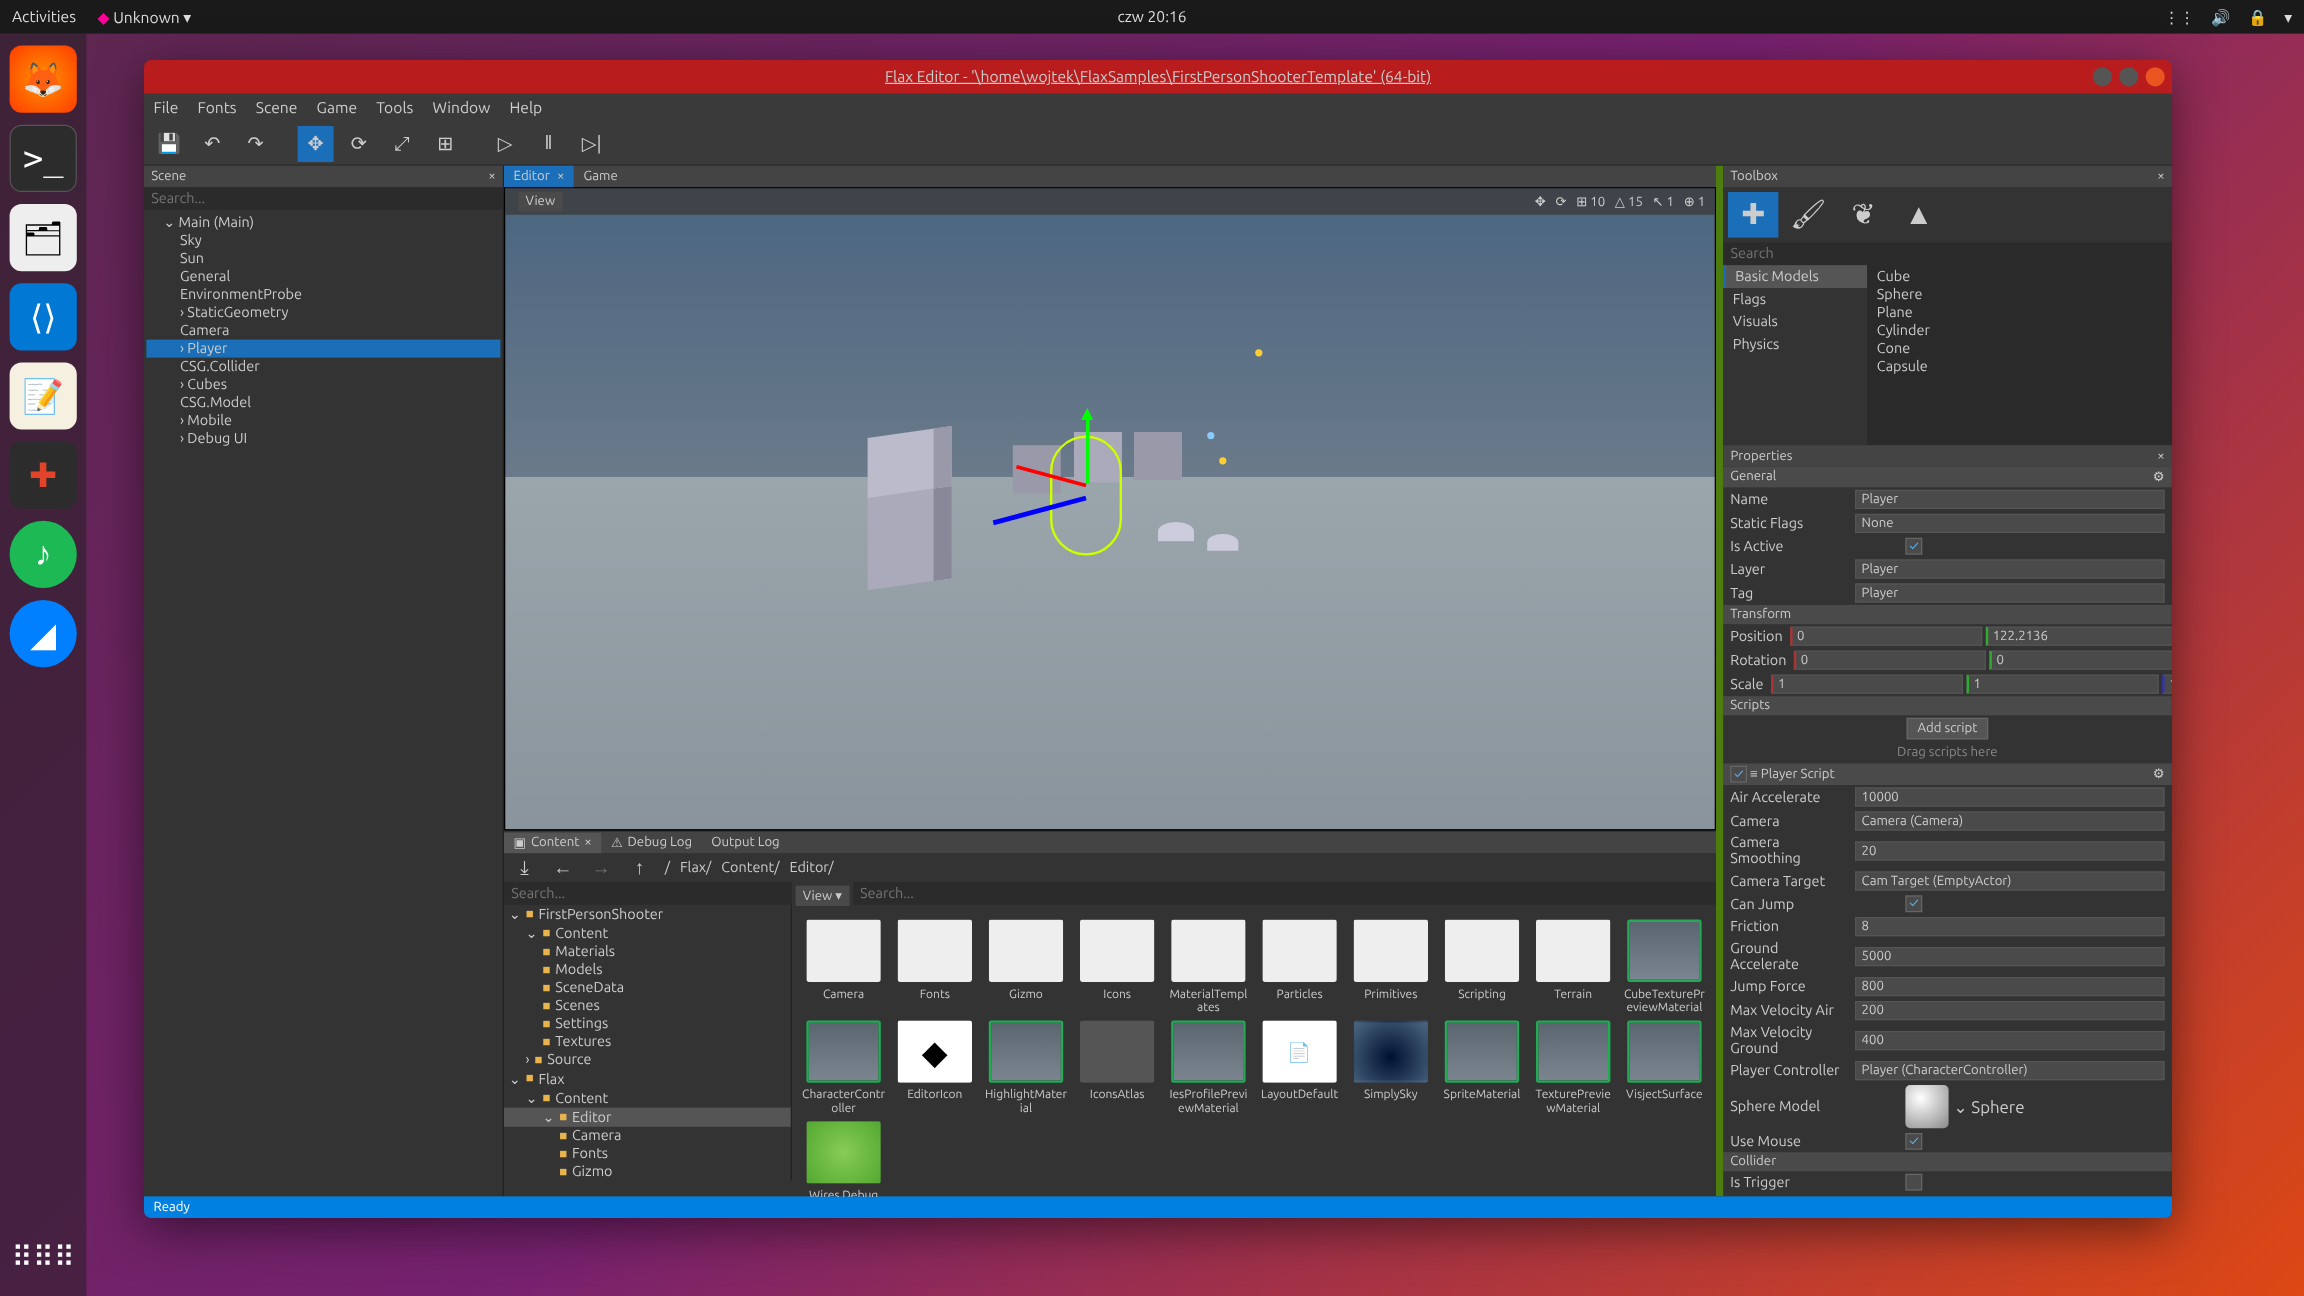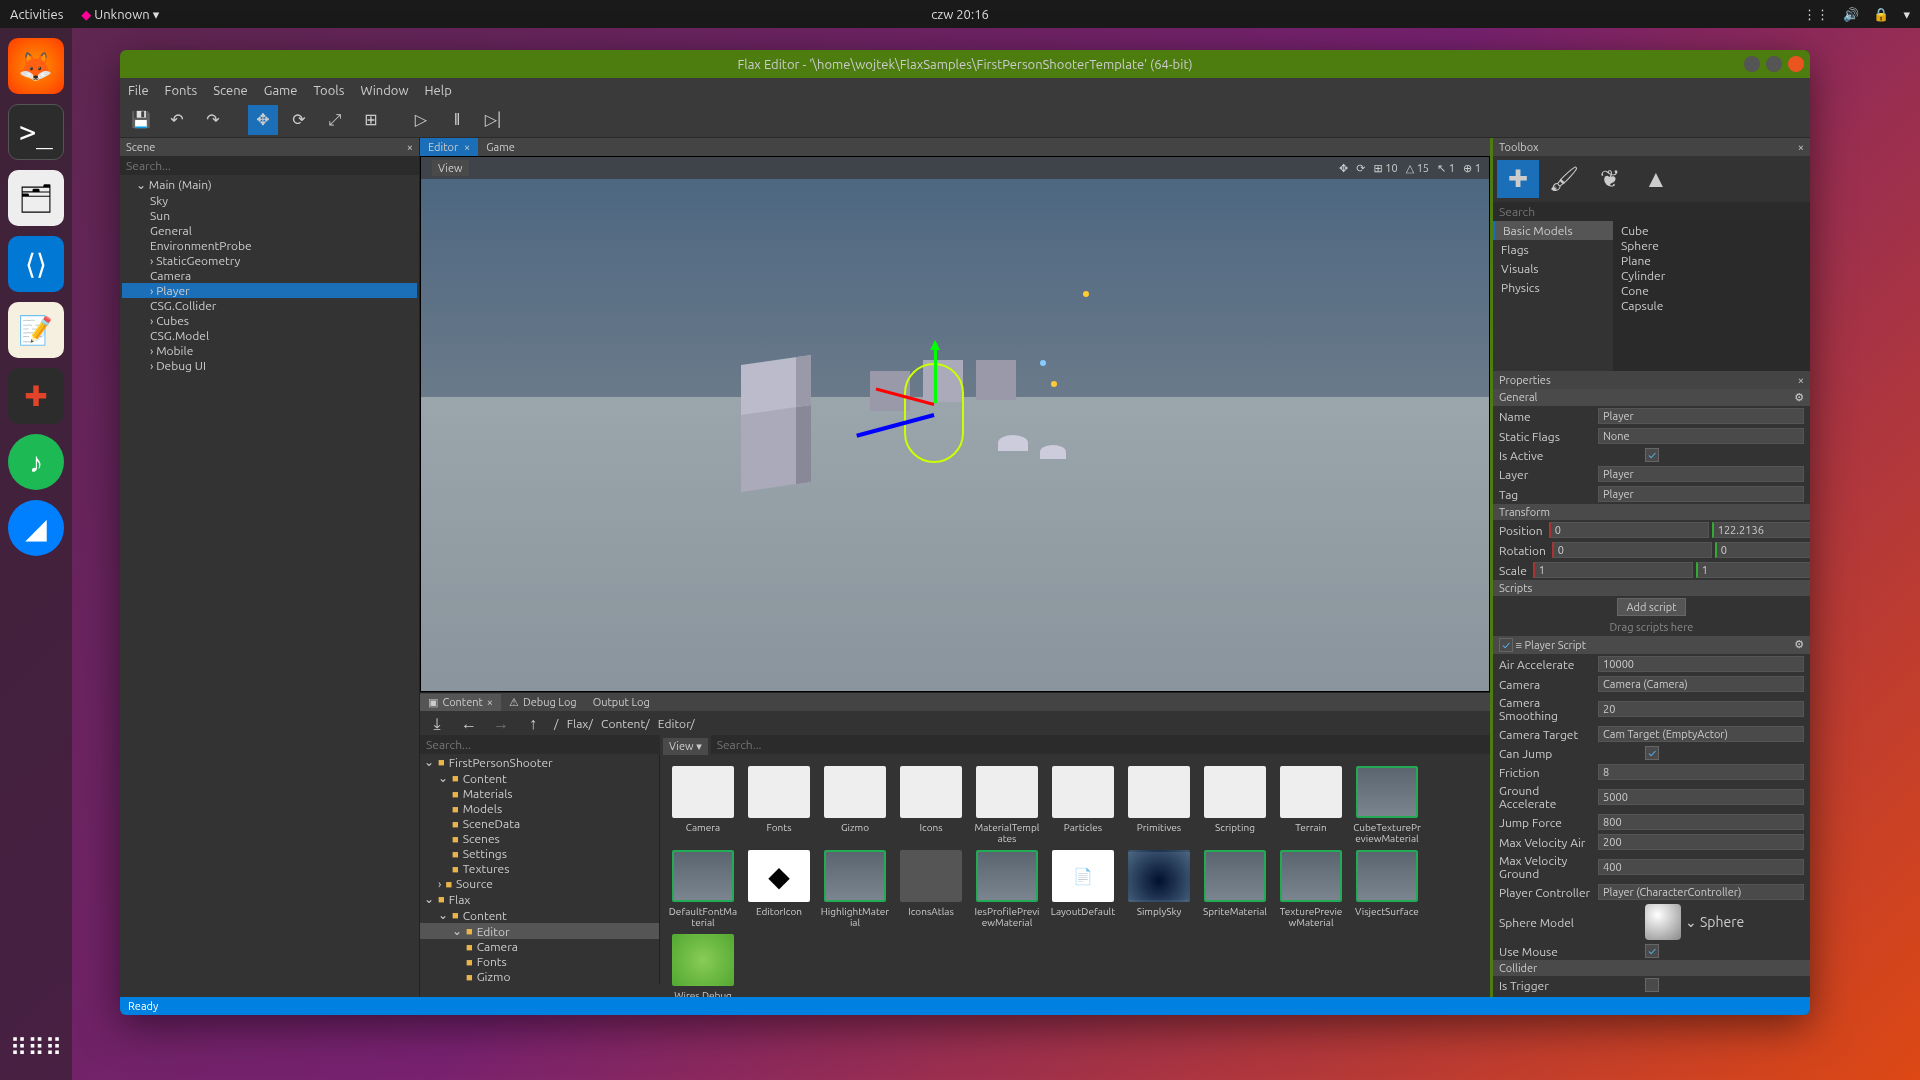--- a/index.html
+++ b/index.html
@@ -14,21 +14,21 @@
 .dock-icon.firefox { background: radial-gradient(circle, #ff9500, #ff3b00); }
 .dock-icon.terminal { background: #2c2c2c; border: 1px solid #555; }
 .dock-icon.files { background: #eee; }
 .dock-icon.vscode { background: #0078d4; }
 .dock-icon.editor { background: #f5f0e0; }
 .dock-icon.git { background: #2c2c2c; color: #e24329; }
 .dock-icon.spotify { background: #1db954; border-radius: 50%; }
 .dock-icon.flax { background: #0080ff; border-radius: 50%; }
 .apps-icon { position: absolute; bottom: 18px; color: #fff; font-size: 24px; }
 .window { position: absolute; left: 120px; top: 50px; width: 1690px; height: 965px; background: #3a3a3a; border-radius: 6px; box-shadow: 0 10px 40px rgba(0,0,0,0.5); display: flex; flex-direction: column; overflow: hidden; }
-.titlebar { height: 28px; background: #4d7c0f; color: #ccc; display: flex; align-items: center; justify-content: center; font-size: 13px; position: relative; }
+.titlebar { height: 28px; background: #b91c1c; color: #ccc; display: flex; align-items: center; justify-content: center; font-size: 13px; position: relative; text-decoration: underline; }
 .win-controls { position: absolute; right: 6px; display: flex; gap: 6px; }
 .win-btn { width: 16px; height: 16px; border-radius: 50%; background: #555; }
 .win-btn.close { background: #e95420; }
 .menubar { height: 24px; background: #3a3a3a; display: flex; align-items: center; padding: 0 8px; gap: 16px; color: #ccc; font-size: 13px; }
 .menubar span { cursor: pointer; }
 .toolbar { height: 36px; background: #3a3a3a; display: flex; align-items: center; padding: 0 6px; gap: 6px; border-bottom: 1px solid #2a2a2a; }
 .tool-btn { width: 30px; height: 30px; display: flex; align-items: center; justify-content: center; color: #ccc; font-size: 16px; cursor: pointer; }
 .tool-btn.active { background: #1b6fb8; }
 .main-area { flex: 1; display: flex; overflow: hidden; }
 .left-panel { width: 300px; display: flex; flex-direction: column; background: #333; border-right: 1px solid #222; }
@@ -45,21 +45,21 @@
 .tab.active { background: #1b6fb8; }
 .viewport { flex: 1; background: linear-gradient(#4a6580 0%, #6a7a8a 45%, #9aa5ac 45%, #8a949c 100%); position: relative; border: 1px solid #000; }
 .viewport-toolbar { position: absolute; top: 0; left: 0; right: 0; height: 22px; background: rgba(60,60,60,0.8); display: flex; align-items: center; justify-content: space-between; padding: 0 8px; color: #ccc; font-size: 11px; }
 .vp-right { display: flex; gap: 8px; align-items: center; }
 .gizmo { position: absolute; left: 48%; top: 46%; }
 .arrow-y { width: 3px; height: 60px; background: #0f0; position: absolute; top: -60px; left: 0; }
 .arrow-y::after { content: ''; position: absolute; top: -8px; left: -4px; border: 5px solid transparent; border-bottom: 10px solid #0f0; }
 .arrow-x { width: 60px; height: 3px; background: #f00; position: absolute; top: 0; left: -60px; transform: rotate(15deg); transform-origin: right; }
 .arrow-z { width: 80px; height: 4px; background: #00f; position: absolute; top: 10px; left: -80px; transform: rotate(-15deg); transform-origin: right; }
 .capsule-wire { position: absolute; width: 60px; height: 100px; border: 2px solid #cf0; border-radius: 30px; top: -40px; left: -30px; }
-.right-panel { width: 320px; display: flex; flex-direction: column; background: #333; border-left: 3px solid #4d7c0f; }
+.right-panel { width: 380px; display: flex; flex-direction: column; background: #333; border-left: 6px solid #4d7c0f; }
 .toolbox-tabs { display: flex; background: #333; padding: 4px; gap: 4px; }
 .tb-tab { width: 42px; height: 38px; display: flex; align-items: center; justify-content: center; color: #ccc; font-size: 24px; cursor: pointer; }
 .tb-tab.active { background: #1b6fb8; }
 .toolbox-body { display: flex; height: 150px; }
 .tb-categories { width: 120px; background: #333; font-size: 12px; color: #ccc; }
 .tb-cat { padding: 3px 8px; cursor: pointer; }
 .tb-cat.active { background: #555; border-left: 2px solid #1b6fb8; }
 .tb-items { flex: 1; background: #2a2a2a; font-size: 12px; color: #ccc; padding: 2px; }
 .tb-item { padding: 1px 6px; cursor: pointer; }
 .props { flex: 1; overflow: auto; color: #ccc; font-size: 12px; }
@@ -335,21 +335,21 @@
                 <div class="grid-item">
                   <div class="thumb"></div>
                   <div class="grid-label">Terrain</div>
                 </div>
                 <div class="grid-item">
                   <div class="thumb mat"></div>
                   <div class="grid-label">CubeTexturePreviewMaterial</div>
                 </div>
                 <div class="grid-item">
                   <div class="thumb mat"></div>
-                  <div class="grid-label">DefaultFontMaterial</div>
+                  <div class="grid-label">CharacterController</div>
                 </div>
                 <div class="grid-item">
                   <div class="thumb icon">◆</div>
                   <div class="grid-label">EditorIcon</div>
                 </div>
                 <div class="grid-item">
                   <div class="thumb mat"></div>
                   <div class="grid-label">HighlightMaterial</div>
                 </div>
                 <div class="grid-item">

